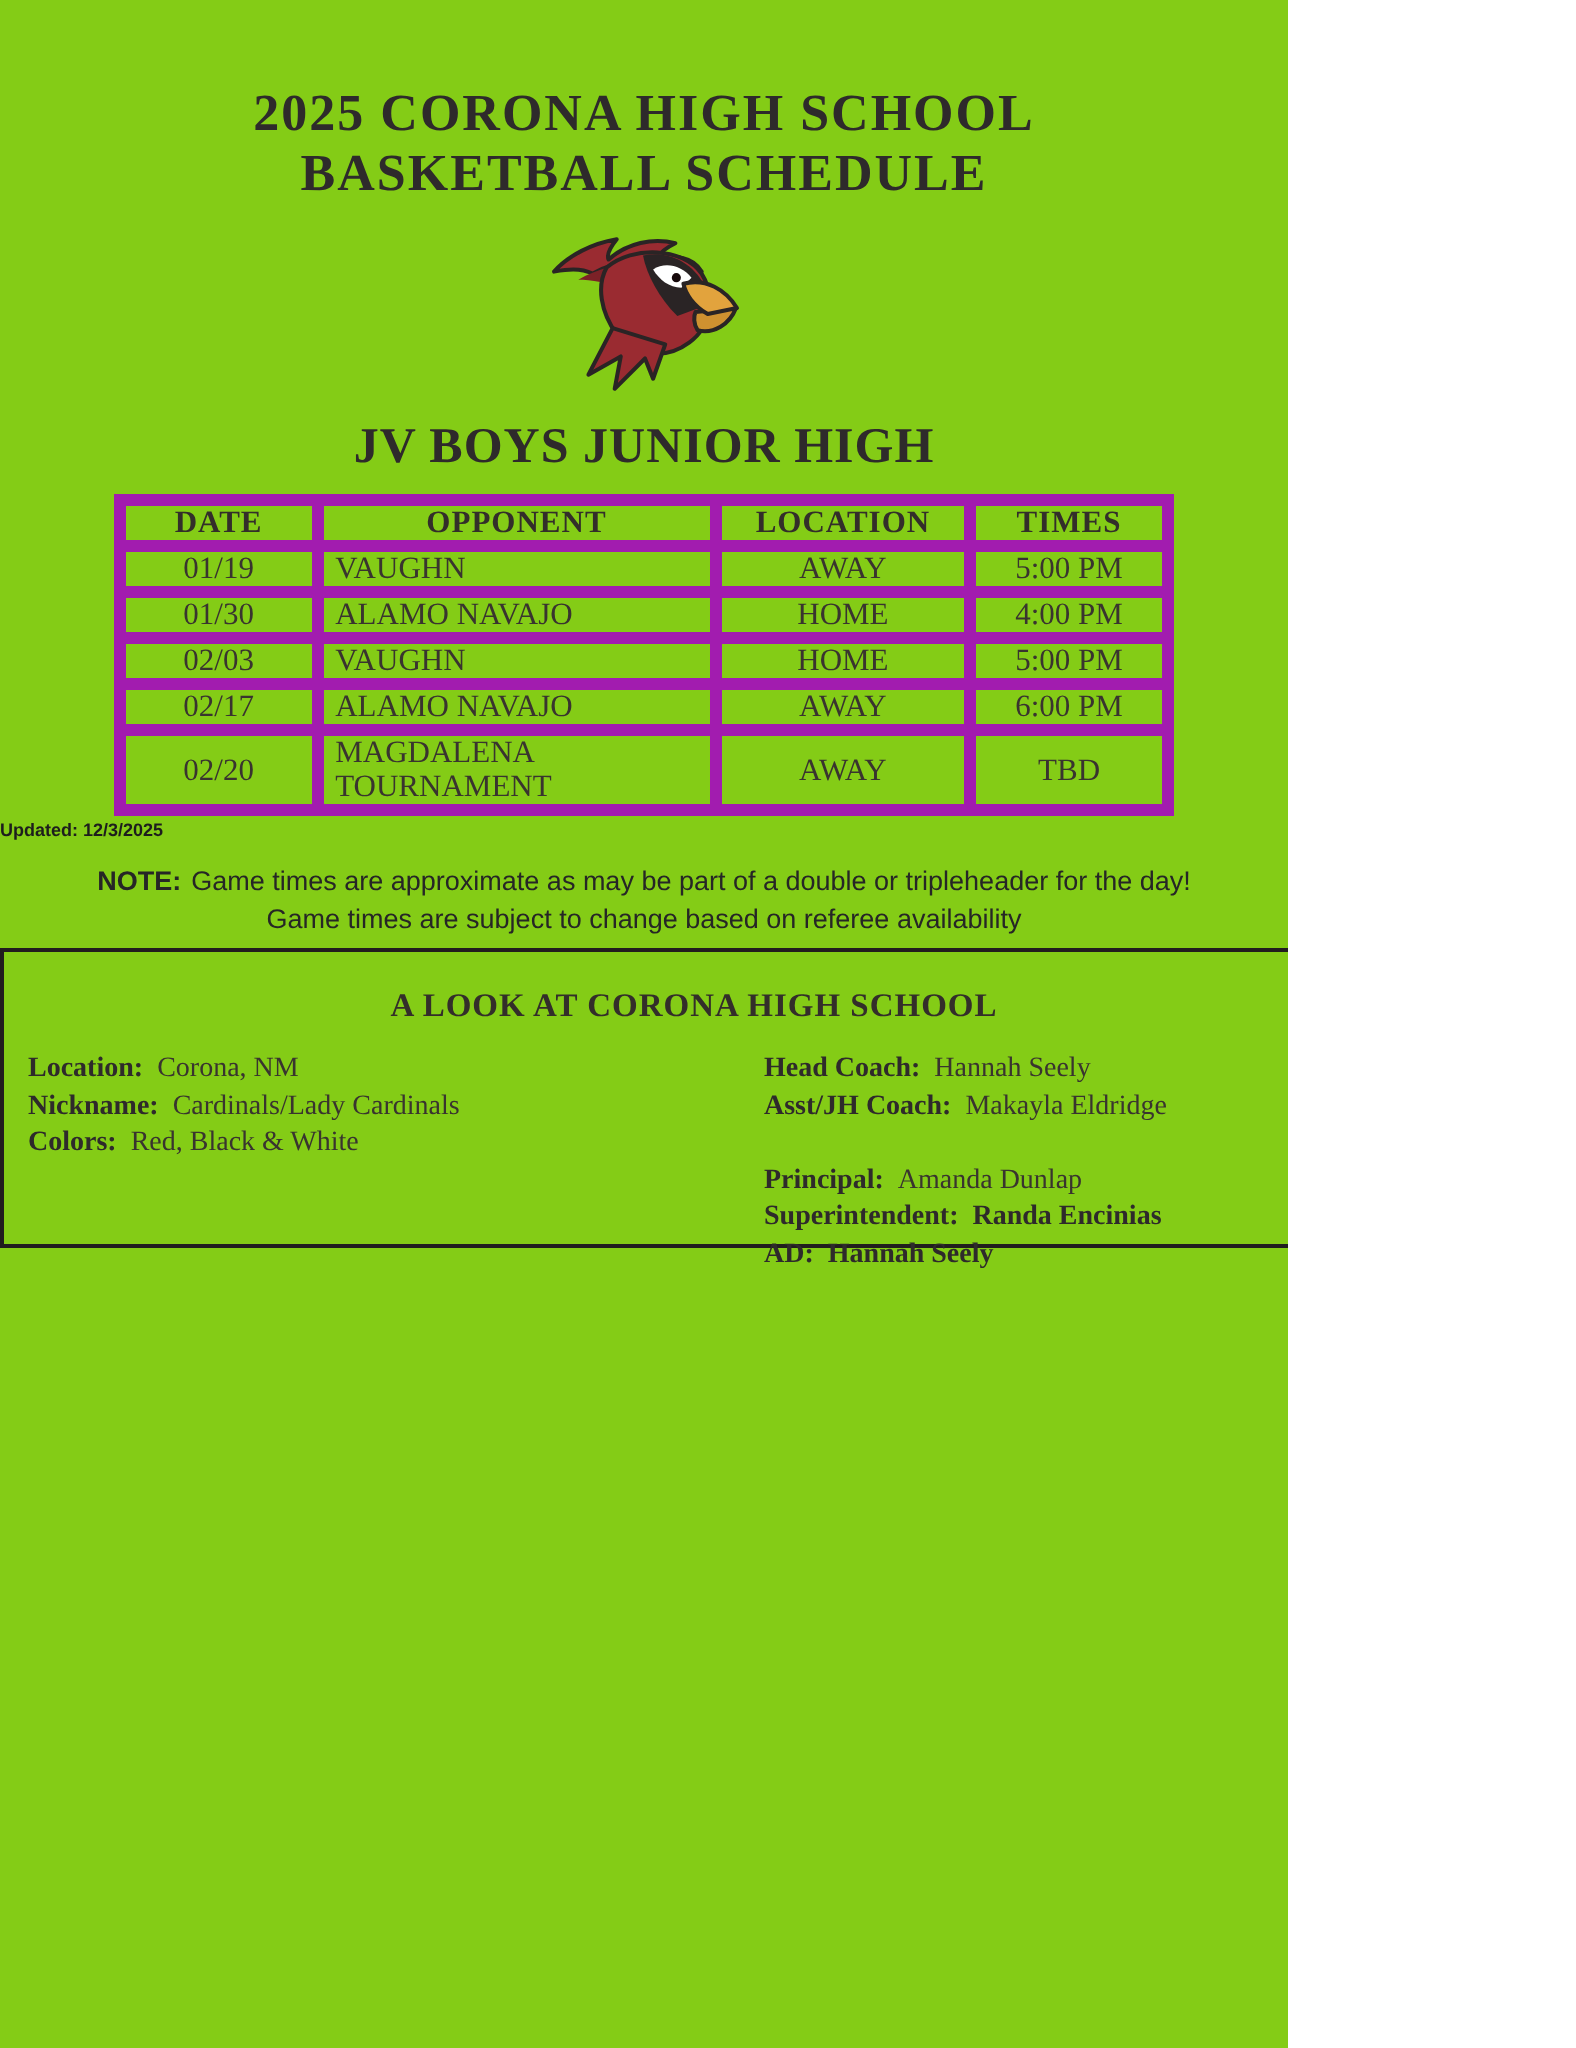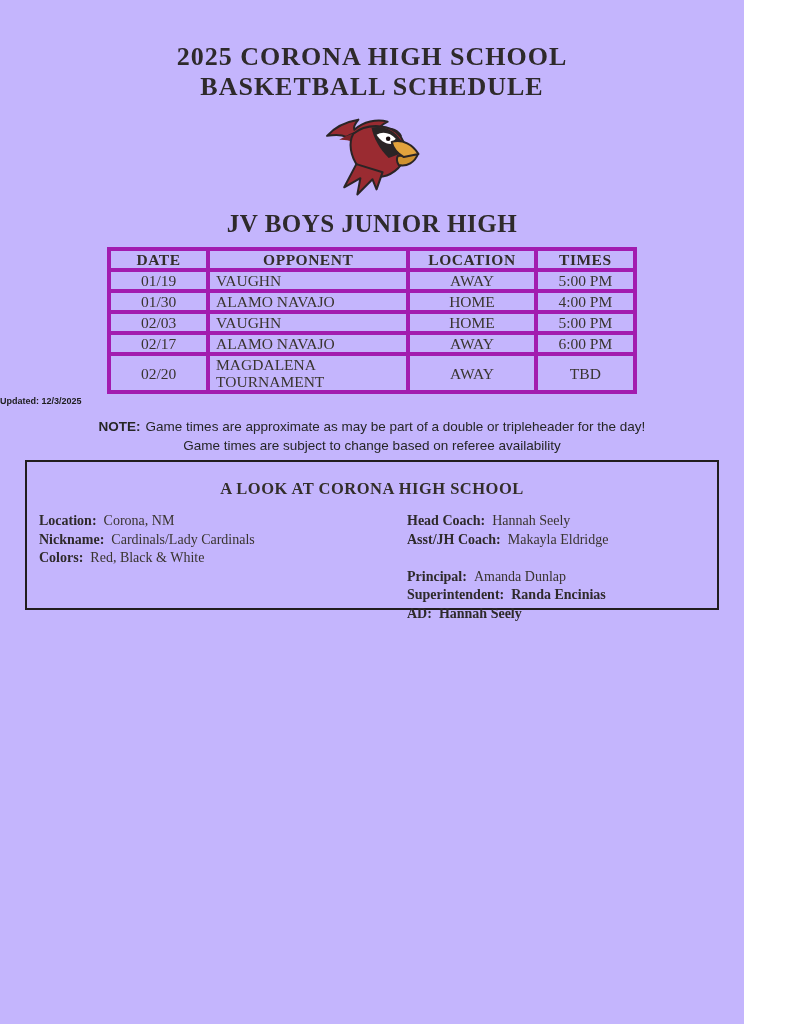--- a/index.html
+++ b/index.html
@@ -1,19 +1,19 @@
 <!DOCTYPE html>
 <html><head>
 <meta charset="utf-8">
 <style>
   * { box-sizing: border-box; }
   html, body { margin: 0; padding: 0; background: #ffffff; }
   .page {
-    width: 744px; height: 1024px;
-    background: #c4b5fd;
+    width: 644px; height: 1024px;
+    background: #84cc16;
     font-family: "Liberation Serif", serif;
     color: #2e2a2b;
     overflow: hidden;
     position: relative;
   }
   .doc-title {
     padding-top: 42px;
     text-align: center;
     font-weight: bold;
     font-size: 26px;
@@ -34,21 +34,21 @@
     letter-spacing: 0.5px;
   }
   table.schedule {
     width: 530px;
     margin: 9px auto 0;
     border-collapse: collapse;
     font-size: 15.5px;
     color: #39342f;
   }
   table.schedule th, table.schedule td {
-    border: 4px solid #a21caf;
+    border: 6px solid #a21caf;
     padding: 0 6px;
     line-height: 17px;
   }
   table.schedule th {
     font-weight: bold;
     color: #332e2a;
     height: 21px;
     text-align: center;
     letter-spacing: 0.5px;
   }

